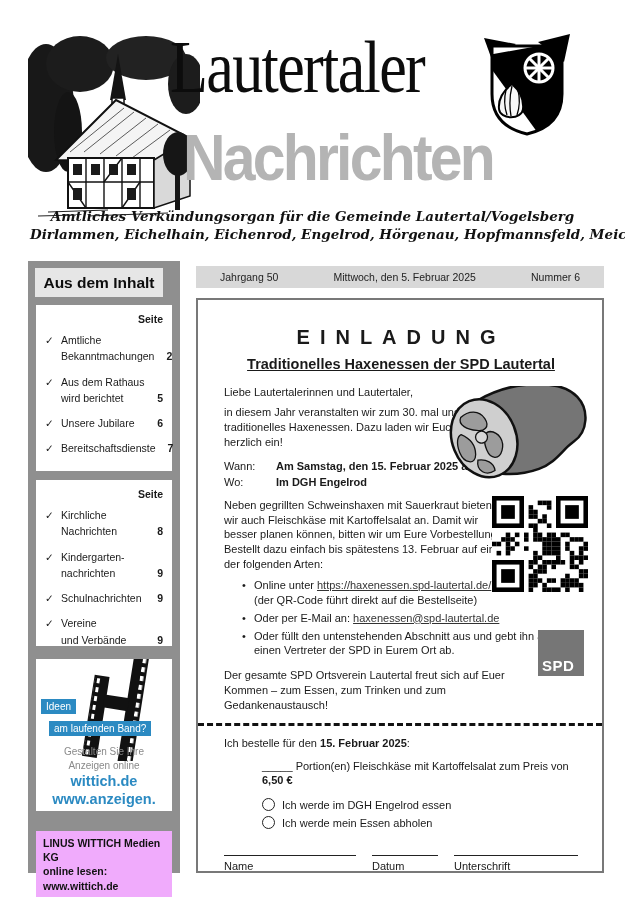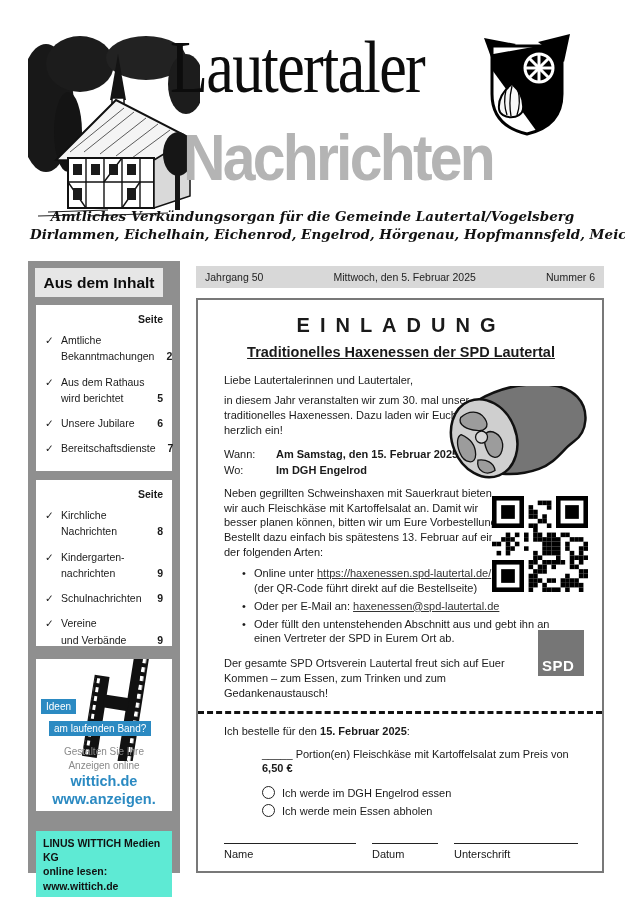--- a/index.html
+++ b/index.html
@@ -38,30 +38,30 @@
   .pg{font-weight:bold;}
   #sb-ad{position:absolute;left:8px;top:398px;width:136px;height:152px;background:#fff;overflow:hidden;}
   #film{position:absolute;left:38px;top:-6px;width:92px;height:108px;}
   .tag{position:absolute;background:#2b8ac2;color:#fff;font-size:10px;padding:2px 5px;z-index:2;}
   #tag1{left:5px;top:40px;}
   #tag2{left:13px;top:62px;}
   .ad-gray{position:absolute;top:86px;width:100%;text-align:center;color:#8a8a8a;
            font-size:10px;line-height:1.35;}
   .ad-url{position:absolute;top:113px;width:100%;text-align:center;color:#2b8ac2;
           font-weight:bold;font-size:14.5px;line-height:1.25;}
-  #sb-pub{position:absolute;left:8px;top:570px;width:136px;background:#5eead4;
+  #sb-pub{position:absolute;left:8px;top:570px;width:136px;background:#f0abfc;
           font-size:10.5px;font-weight:bold;padding:5px 7px;line-height:1.35;
           box-sizing:border-box;color:#111;}
 
   
   #issue-bar{position:absolute;left:196px;top:266px;width:408px;height:22px;background:#d8d8d8;
              display:flex;align-items:center;justify-content:space-between;font-size:10.5px;
-             padding:0 9px;box-sizing:border-box;color:#222;}
+             padding:0 24px;box-sizing:border-box;color:#222;}
   #main-box{position:absolute;left:196px;top:298px;width:408px;height:575px;background:#fff;
-            border:2px solid #787878;box-sizing:border-box;padding:12px 24px 0 26px;}
+            border:2px solid #787878;box-sizing:border-box;padding:24px 24px 0 26px;}
 
   .einladung{text-align:center;font-size:20px;font-weight:bold;letter-spacing:10px;
              margin:2px 0 8px;line-height:1.1;}
   .subhead{text-align:center;font-size:14.5px;font-weight:bold;text-decoration:underline;
            margin:0 0 12px;line-height:1.2;}
   .body-txt{font-size:11px;line-height:1.35;}
   .salutation{margin:0 0 5px;}
   .intro{width:255px;margin:0 0 10px;}
   .wline{display:flex;font-size:11px;margin-bottom:4px;}
   .wlabel{width:52px;flex:none;}

